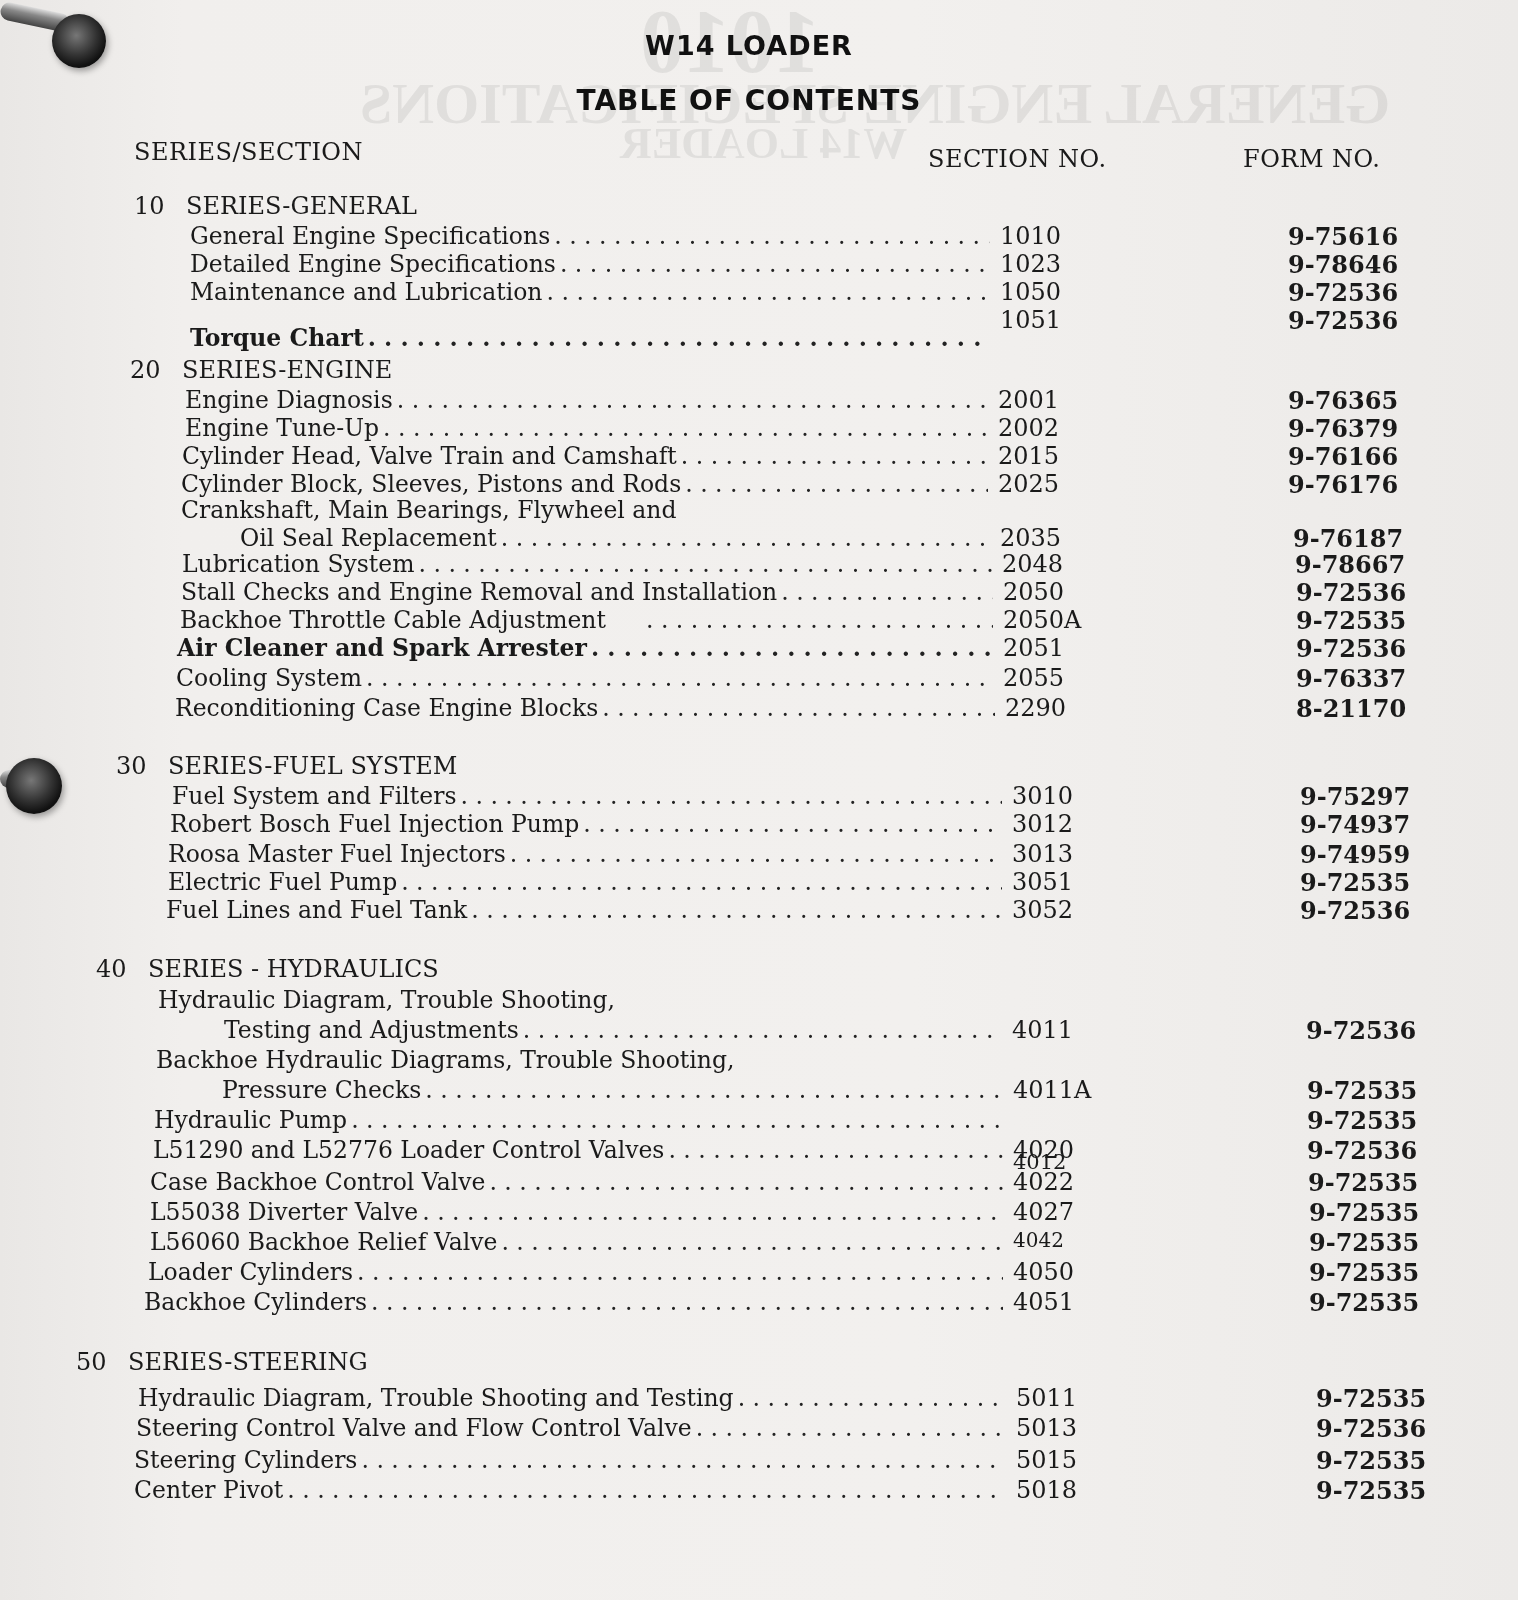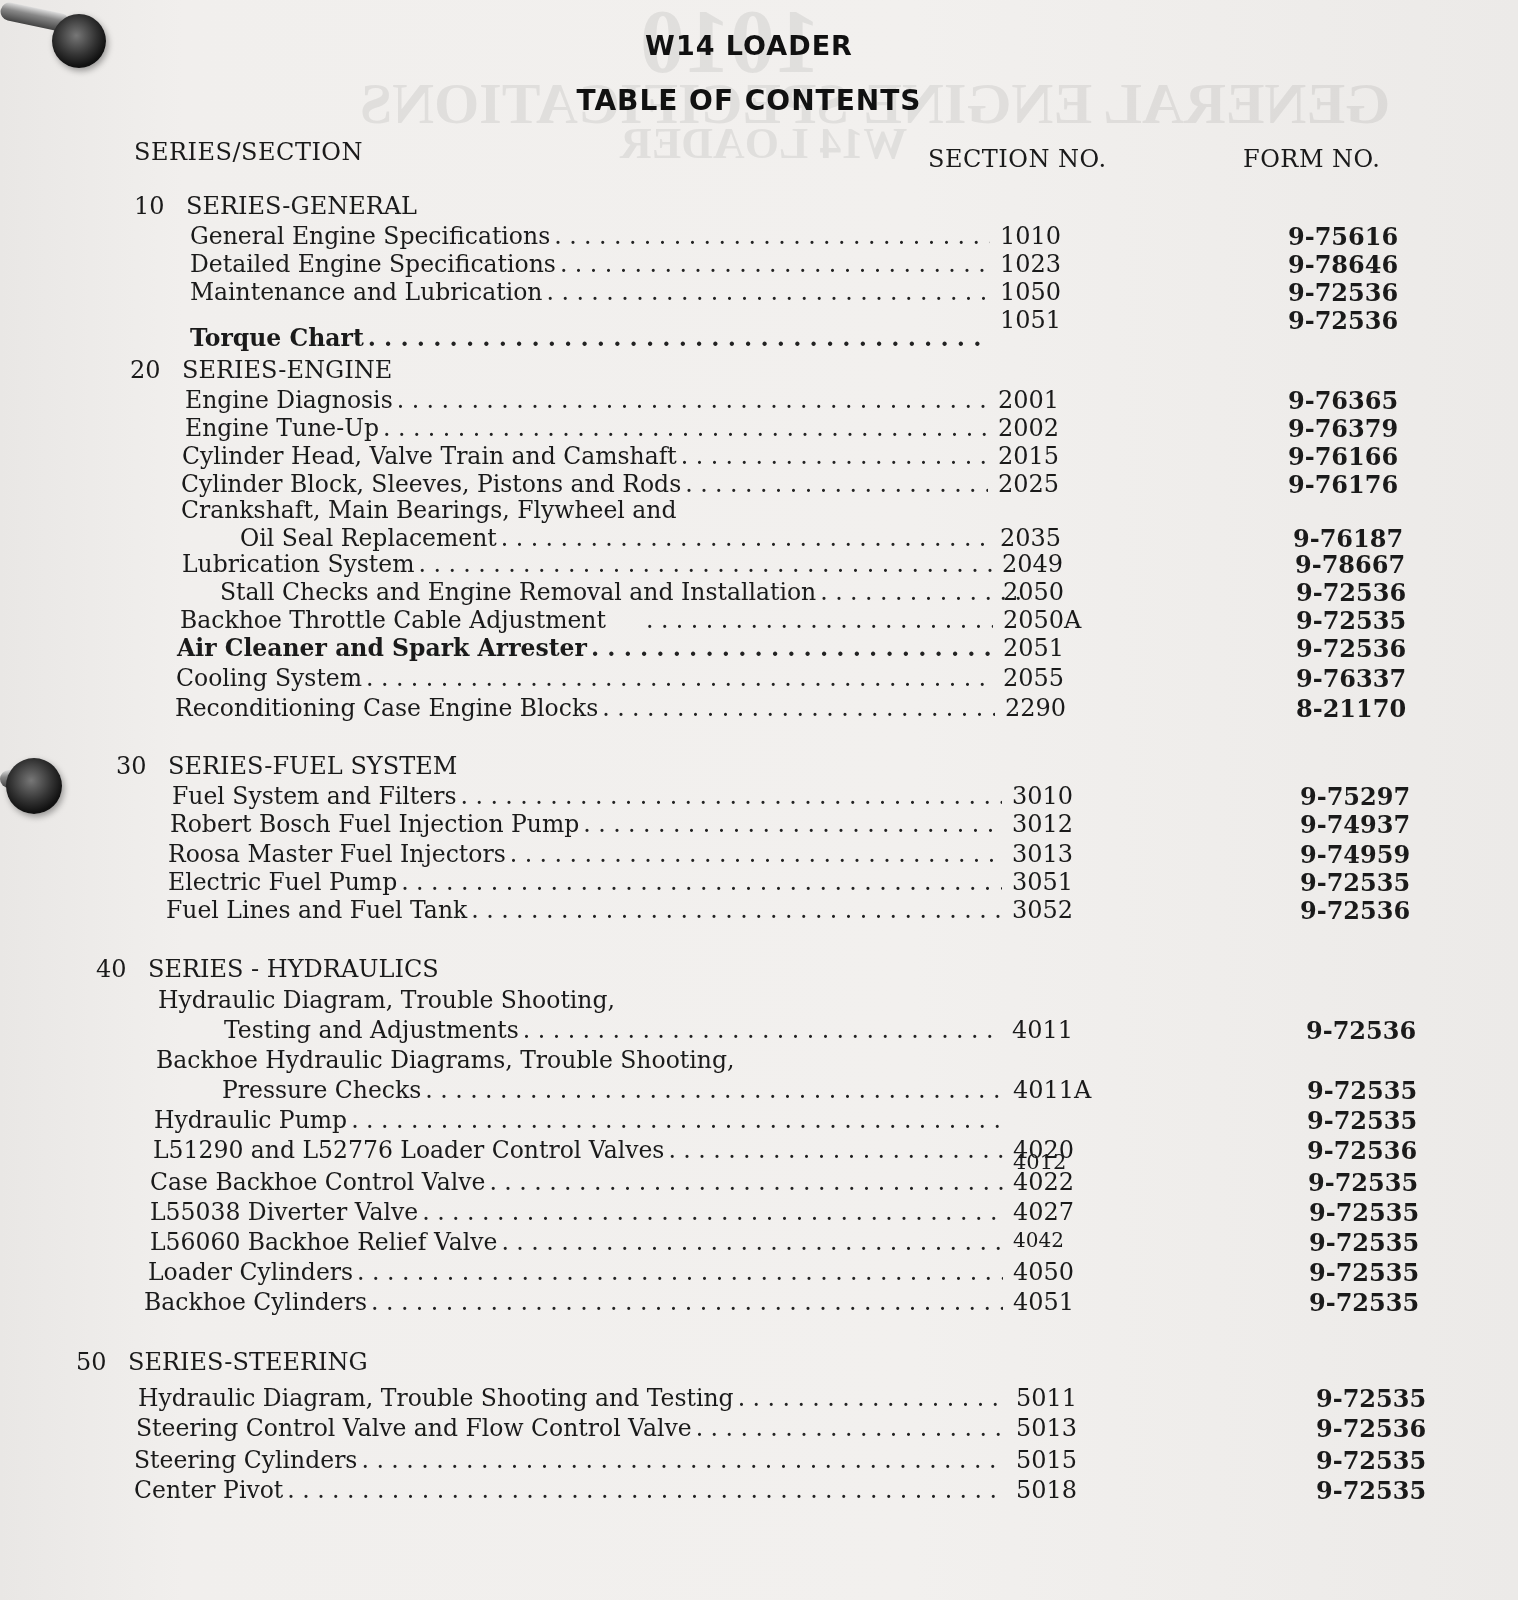--- a/index.html
+++ b/index.html
@@ -156,23 +156,23 @@
       <div class="row" style="left: 240px; top: 524px; width: 754px;">
         <span class="lbl">Oil Seal Replacement</span>
         <span class="dots"></span>
       </div>
       <div class="row" style="left: 1000px; top: 524px; font-size: 24px;">2035</div>
       <div class="row" style="left: 1293px; top: 524px; font-size: 24px; font-weight: 700;">9-76187</div>
       <div class="row" style="left: 182px; top: 550px; width: 814px;">
         <span class="lbl">Lubrication System</span>
         <span class="dots"></span>
       </div>
-      <div class="row" style="left: 1002px; top: 550px; font-size: 24px;">2049</div>
+      <div class="row" style="left: 1002px; top: 550px; font-size: 24px;">2048</div>
       <div class="row" style="left: 1295px; top: 550px; font-size: 24px; font-weight: 600;">9-78667</div>
-      <div class="row" style="left: 181px; top: 578px; width: 816px; margin-left: 39px;">
+      <div class="row" style="left: 181px; top: 578px; width: 816px;">
         <span class="lbl">Stall Checks and Engine Removal and Installation</span>
         <span class="dots"></span>
       </div>
       <div class="row" style="left: 1003px; top: 578px; font-size: 24px;">2050</div>
       <div class="row" style="left: 1296px; top: 578px; font-size: 24px; font-weight: 600;">9-72536</div>
       <div class="row" style="left: 180px; top: 606px; width: 817px; gap: 36px;">
         <span class="lbl">Backhoe Throttle Cable Adjustment</span>
         <span class="dots"></span>
       </div>
       <div class="row" style="left: 1003px; top: 606px; font-size: 24px;">2050A</div>

